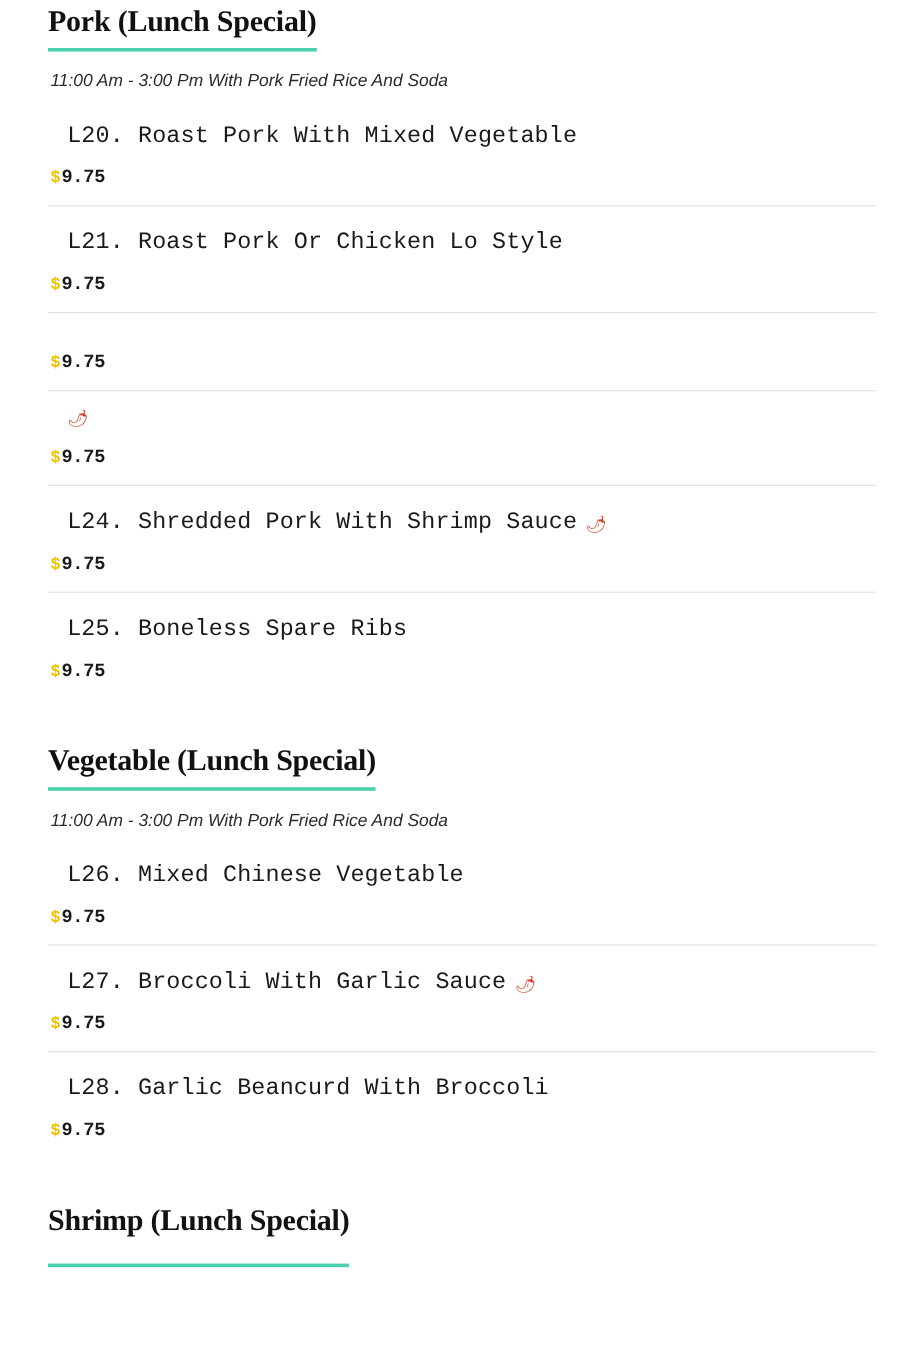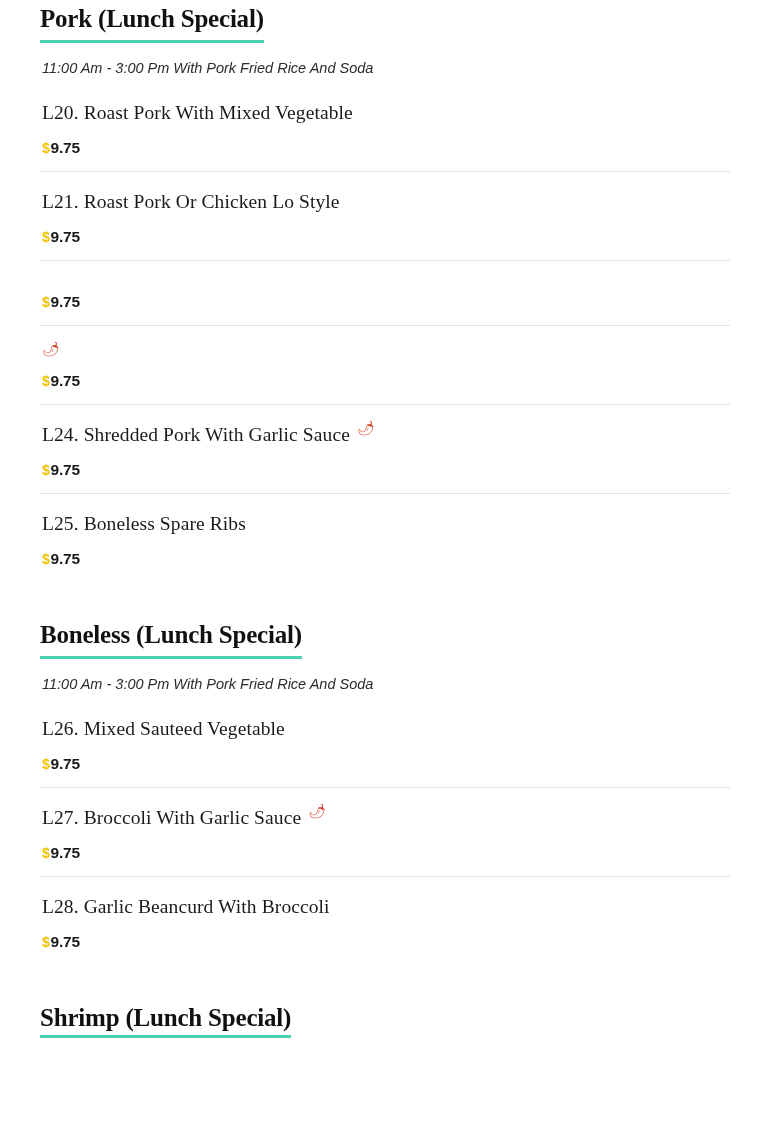--- a/index.html
+++ b/index.html
@@ -47,56 +47,56 @@
     margin-top: 6px;
   }
   .item {
     border-bottom: 1px solid #e2e2e2;
     padding: 18px 0 14px 0;
   }
   .item:last-child {
     border-bottom: none;
   }
   .item-name {
-    font-family: Liberation Serif, serif;
+    font-family: Liberation Mono, monospace;
     font-size: 19.5px;
     line-height: 24px;
     color: #1a1a1a;
     letter-spacing: 0.1px;
-    margin: 0 0 0 2px;
+    margin: 0 0 0 16px;
     display: flex;
-    align-items: flex-start;
+    align-items: flex-end;
     gap: 7px;
   }
   .spicy {
     font-size: 14px;
     line-height: 1;
     color: #d63a1e;
     position: relative;
     top: -1px;
   }
   .item-price {
     margin: 14px 0 0 2px;
-    font-family: Liberation Sans, sans-serif;
+    font-family: Liberation Mono, monospace;
     font-size: 15.5px;
     font-weight: bold;
     color: #1a1a1a;
     letter-spacing: -0.2px;
   }
   .currency {
     color: #f2c200;
     font-weight: bold;
     font-size: 14px;
     margin-right: 1px;
   }
   .section-gap {
     height: 34px;
   }
   .last-section .section-header {
-    padding-bottom: 2px;
+    padding-bottom: 20px;
   }
 </style>
 </head>
 <body>
 
 <div class="page">
   <div id="sections-root">
       <div class="section"><h2 class="section-header">Pork (Lunch Special)</h2><div class="section-sub">11:00 Am - 3:00 Pm With Pork Fried Rice And Soda</div><div class="items">
           <div class="item">
             <div class="item-name">
@@ -114,37 +114,37 @@
             <div class="item-price"><span class="currency">$</span><span>9.75</span></div>
           </div>
           <div class="item">
             <div class="item-name">
               <span class="spicy">🌶</span>
             </div>
             <div class="item-price"><span class="currency">$</span><span>9.75</span></div>
           </div>
           <div class="item">
             <div class="item-name">
-              <span>L24. Shredded Pork With Garlic Sauce</span>
+              <span>L24. Shredded Pork With Shrimp Sauce</span>
               <span class="spicy">🌶</span>
             </div>
             <div class="item-price"><span class="currency">$</span><span>9.75</span></div>
           </div>
           <div class="item">
             <div class="item-name">
               <span>L25. Boneless Spare Ribs</span>
             </div>
             <div class="item-price"><span class="currency">$</span><span>9.75</span></div>
           </div>
         </div></div>
       <div class="section-gap"></div>
-      <div class="section"><h2 class="section-header">Boneless (Lunch Special)</h2><div class="section-sub">11:00 Am - 3:00 Pm With Pork Fried Rice And Soda</div><div class="items">
+      <div class="section"><h2 class="section-header">Vegetable (Lunch Special)</h2><div class="section-sub">11:00 Am - 3:00 Pm With Pork Fried Rice And Soda</div><div class="items">
           <div class="item">
             <div class="item-name">
-              <span>L26. Mixed Sauteed Vegetable</span>
+              <span>L26. Mixed Chinese Vegetable</span>
             </div>
             <div class="item-price"><span class="currency">$</span><span>9.75</span></div>
           </div>
           <div class="item">
             <div class="item-name">
               <span>L27. Broccoli With Garlic Sauce</span>
               <span class="spicy">🌶</span>
             </div>
             <div class="item-price"><span class="currency">$</span><span>9.75</span></div>
           </div>

